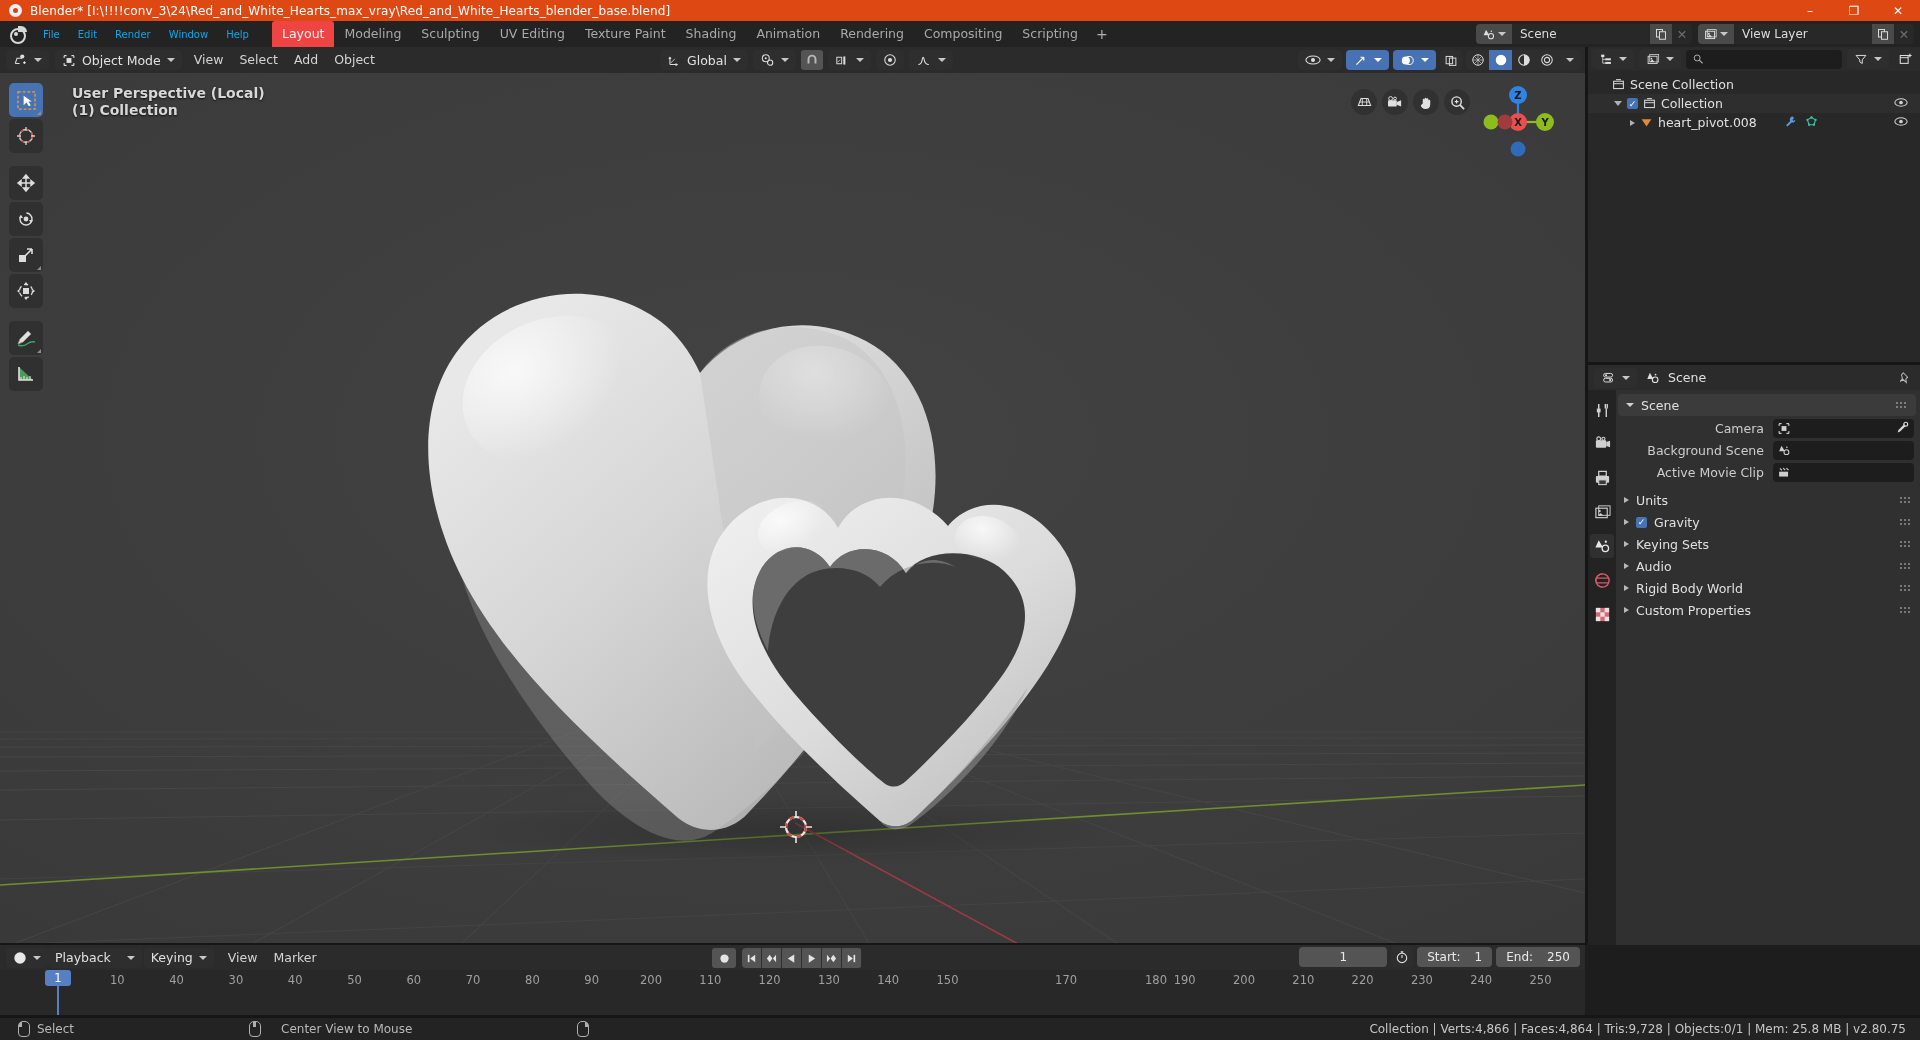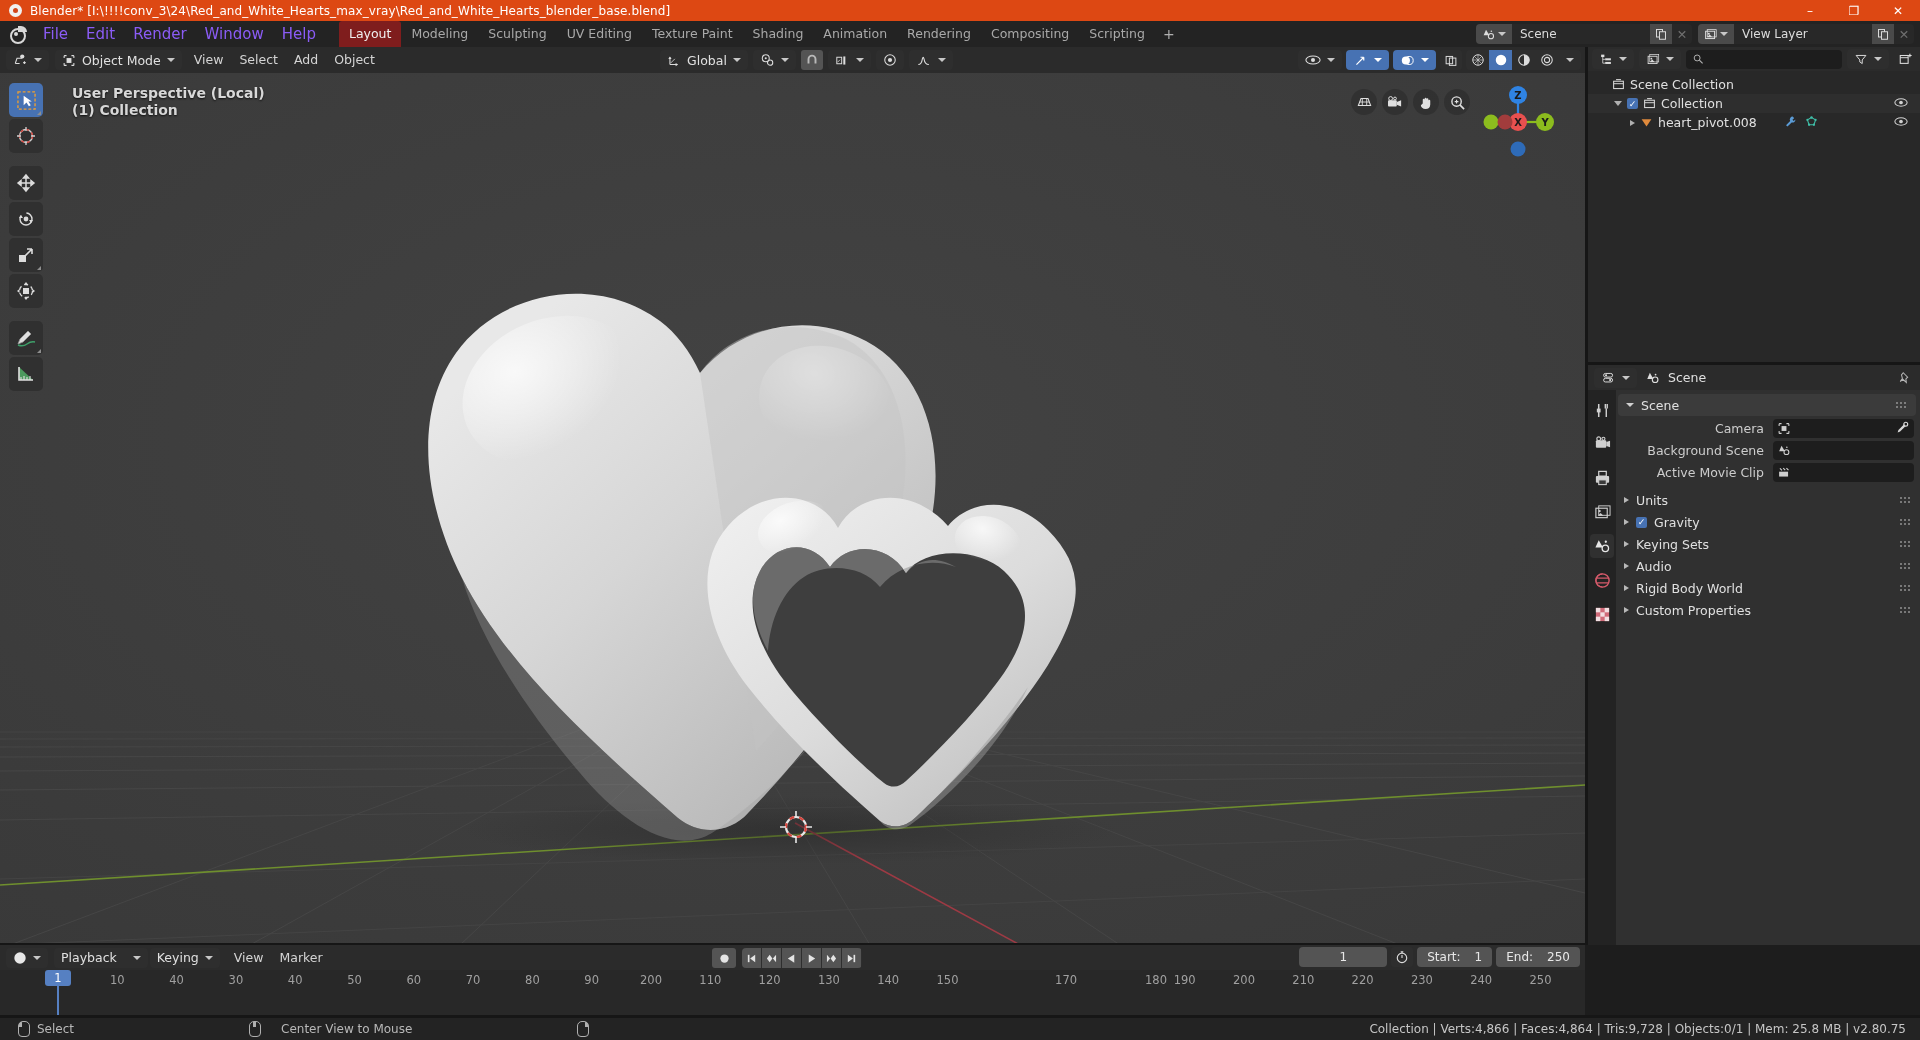--- a/index.html
+++ b/index.html
@@ -23,25 +23,25 @@
   
   .topbar{position:absolute;left:0;top:21px;width:1920px;height:26px;background:#232323;
           display:flex;align-items:center;}
   .blender-logo{width:22px;height:22px;margin-left:6px;margin-right:6px;position:relative;}
   .blender-logo .ring{position:absolute;left:4px;top:5px;width:12px;height:12px;border-radius:50%;
       border:2px solid #d8d8d8;}
   .blender-logo .dot{position:absolute;left:8px;top:9px;width:4px;height:4px;border-radius:50%;background:#d8d8d8;}
   .blender-logo .tail{position:absolute;left:12px;top:3px;width:9px;height:6px;background:#d8d8d8;
       border-radius:0 6px 0 0;}
   .menu{display:flex;align-items:center;}
-  .menu .mi{padding:3px 9px;color:#8b5cf6;font-size:15px;border-radius:3px;cursor:default;}
+  .menu .mi{padding:3px 9px;color:#0ea5e9;font-size:10px;border-radius:3px;cursor:default;}
   .wsp{display:flex;align-items:center;margin-left:14px;height:26px;}
   .wsp .tab{padding:4px 10px;color:#a9a9a9;font-size:12.5px;height:18px;line-height:18px;
             border-radius:3px 3px 0 0;}
-  .wsp .tab.active{background:#7f1d1d;color:#f0f0f0;}
+  .wsp .tab.active{background:#ef4444;color:#f0f0f0;}
   .wsp .plus{padding:2px 8px;color:#b0b0b0;font-size:14px;}
   .topbar-right{position:absolute;right:6px;top:2px;height:22px;display:flex;align-items:center;gap:6px;}
   .fld{display:flex;align-items:center;height:20px;background:#282828;border-radius:4px;overflow:hidden;}
   .fld .ic{display:flex;align-items:center;gap:3px;padding:0 6px;height:20px;background:#4a4a4a;}
   .fld .nm{padding:0 10px 0 8px;color:#dcdcdc;font-size:12px;background:#282828;min-width:120px;height:20px;line-height:20px;}
   .fld .bx{width:22px;height:20px;background:#4a4a4a;display:flex;align-items:center;justify-content:center;}
   .fld .xx{width:20px;height:20px;display:flex;align-items:center;justify-content:center;color:#6e6e6e;}
   .cv{width:0;height:0;border-left:4px solid transparent;border-right:4px solid transparent;
       border-top:4px solid #c8c8c8;}
 
@@ -598,21 +598,21 @@
   </div>
 
   <div class="tlhdr">
     <div class="dd" style="margin-left:6px;">
       <svg width="14" height="14" viewBox="0 0 16 16">
           <circle cx="8" cy="8" r="6.5" fill="#e8e8e8"></circle>
           <path d="M8 1.5 a6.5 6.5 0 0 0 0 13 a4 4 0 0 1 0 -13 z" fill="#333"></path>
         </svg>
       <span class="cv"></span>
     </div>
-    <div class="dd" style="margin-left:6px;gap:16px;">
+    <div class="dd" style="gap:16px;">
       <span>Playback</span>
       <span class="cv"></span>
     </div>
     <div class="dd" style="margin-left:2px;">
       <span>Keying</span>
       <span class="cv"></span>
     </div>
     <div class="plain" style="margin-left:6px;">
       <div class="btnx">View</div>
       <div class="btnx">Marker</div>

